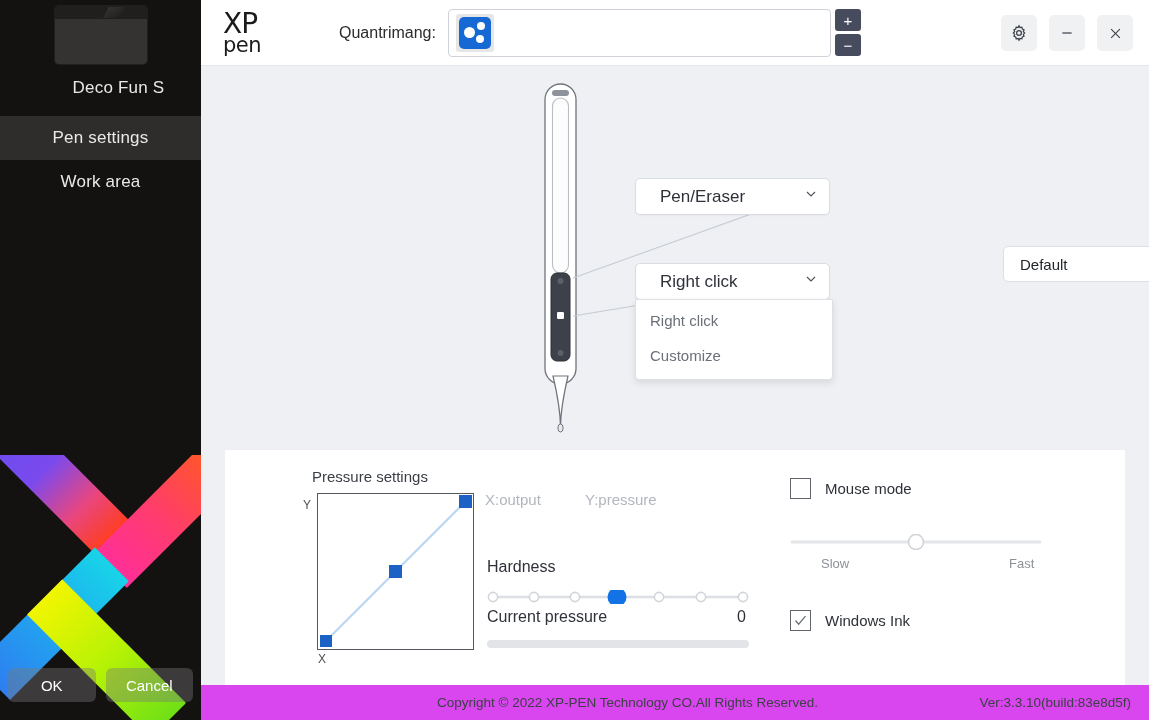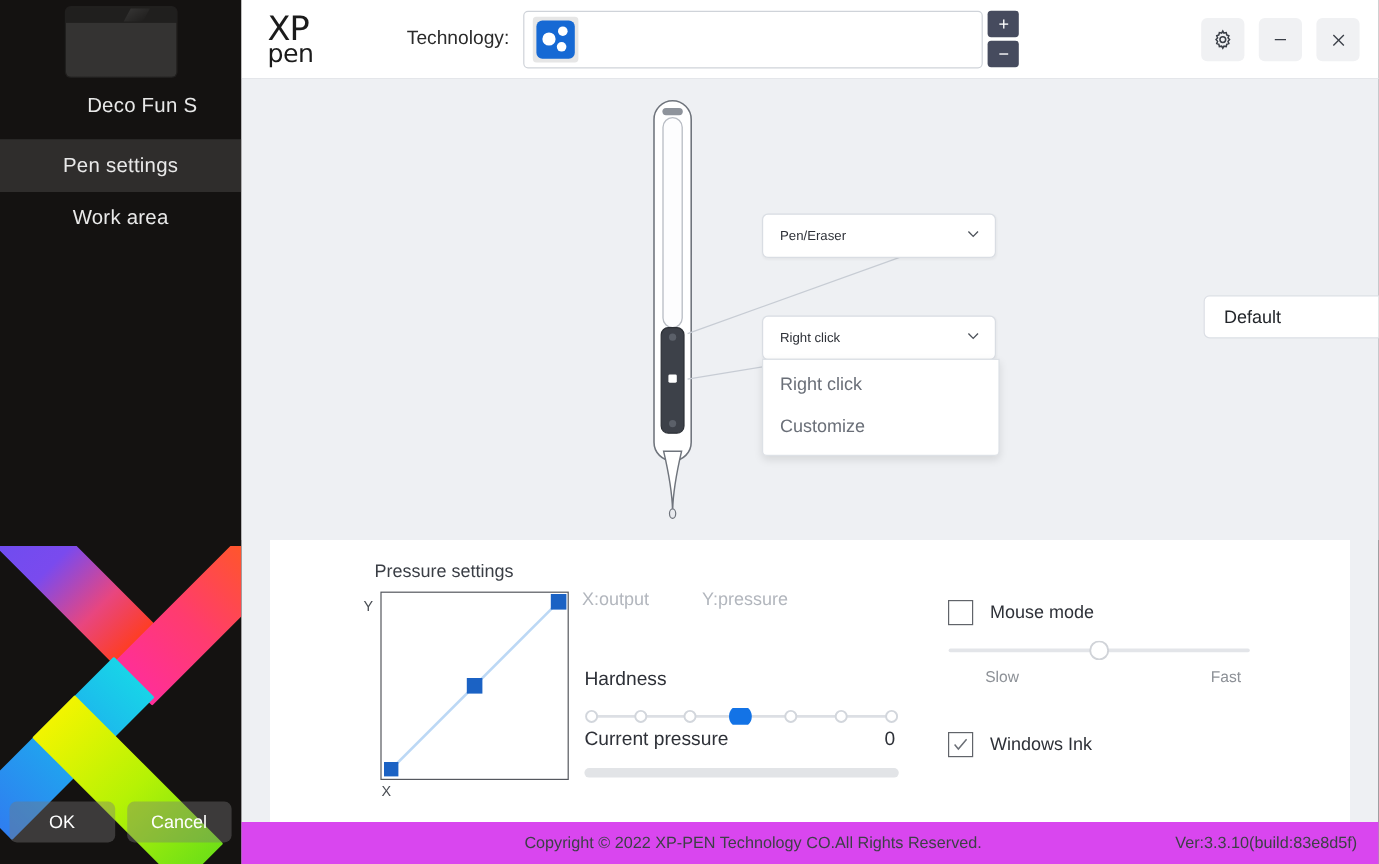--- a/index.html
+++ b/index.html
@@ -260,22 +260,22 @@
     white-space: nowrap;
   }
 
   .dd {
     position: absolute;
     width: 195px; height: 37px;
     background: #fff;
     border: 1px solid #d9dde3;
     border-radius: 5px;
     display: flex; align-items: center;
-    padding: 0 10px 0 14px;
-    font-size: 11px;
+    padding: 0 10px 0 24px;
+    font-size: 17px;
     color: #2e3138;
     cursor: pointer;
     box-shadow: 0 1px 2px rgba(0,0,0,0.04);
   }
   .dd .lbl { flex: 1; }
   .dd-menu {
     position: absolute;
     width: 198px;
     background: #fff;
     border: 1px solid #dde1e6;
@@ -362,21 +362,21 @@
     width: 262px; height: 8px;
     background: #e2e4e7;
     border-radius: 4px;
   }
 
   .chk-row {
     position: absolute;
     display: flex; align-items: center; gap: 14px;
     cursor: pointer;
   }
-  .chk-row.mouse { left: 565px; top: 50px; }
+  .chk-row.mouse { left: 565px; top: 28px; }
   .chk-row.ink   { left: 565px; top: 160px; }
   .chk {
     width: 21px; height: 21px;
     border: 1.6px solid #61646a;
     background: #fff;
     display: flex; align-items: center; justify-content: center;
   }
   .chk-lbl { font-size: 15px; color: #2e3138; }
 
   .spd-track {
@@ -445,21 +445,21 @@
   </aside>
 
   <section class="main">
 
     <header class="header">
       <div class="logo">
         <span class="l1">XP</span>
         <span class="l2">pen</span>
       </div>
 
-      <span class="app-label">Technology:</span>
+      <span class="app-label">Quantrimang:</span>
 
       <div class="app-field">
         <div class="app-tile">
           <div class="app-tile-inner">
             <i class="dot a"></i>
             <i class="dot b"></i>
             <i class="dot c"></i>
           </div>
         </div>
       </div>

